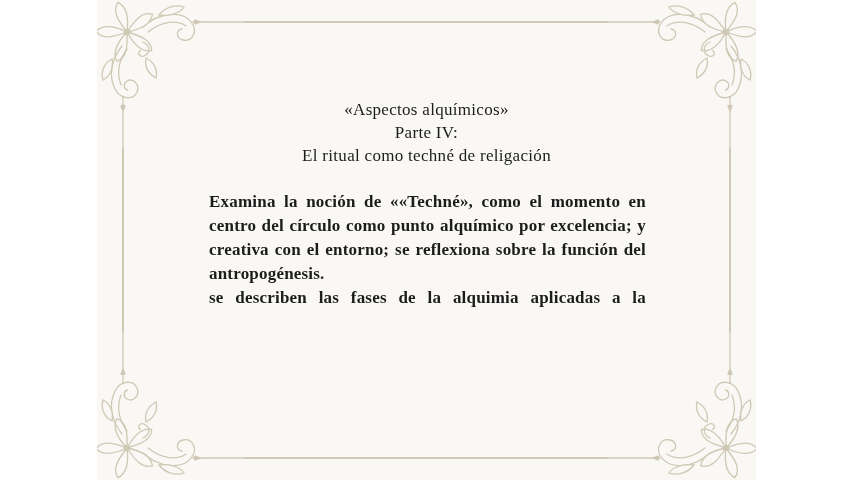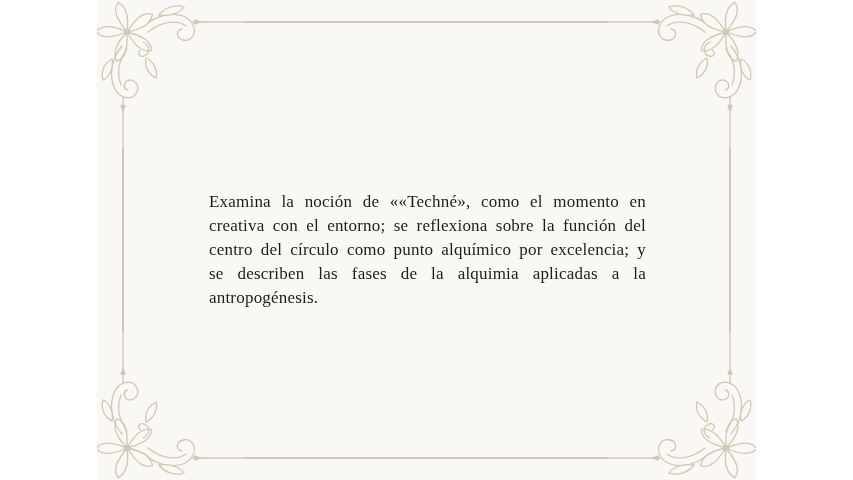--- a/index.html
+++ b/index.html
@@ -34,20 +34,21 @@
     font-size:17px;line-height:23px;letter-spacing:.3px;
   }
   .body-block{
     position:absolute;left:112px;top:190px;width:437px;
     color:#1c1c1c;font-size:17px;line-height:24px;letter-spacing:.2px;
   }
   .body-line{
     text-align:justify;
     text-align-last:justify;
     white-space:nowrap;
+    font-weight:bold;
   }
   .body-line.last{text-align-last:left;}
   .hidden-defs{position:absolute;width:0;height:0;overflow:hidden;}
 </style>
 </head>
 <body>
 
 <svg class="hidden-defs" xmlns="http://www.w3.org/2000/svg" aria-hidden="true">
   <symbol id="corner-ornament" viewBox="0 0 150 150">
     <g fill="none" stroke="#cfc8b4" stroke-width="1.3" stroke-linecap="round">
@@ -99,23 +100,28 @@
     <svg class="corner corner-tr">
         <use href="#corner-ornament"></use>
       </svg>
     <svg class="corner corner-bl">
         <use href="#corner-ornament"></use>
       </svg>
     <svg class="corner corner-br">
         <use href="#corner-ornament"></use>
       </svg>
 
+    <div class="title-block">
+      <div>«Aspectos alquímicos»</div>
+      <div>Parte IV:</div>
+      <div>El ritual como techné de religación</div>
+    </div>
 
     <div class="body-block">
       <div class="body-line">Examina la noción de ««Techné», como el momento en</div>
+      <div class="body-line">centro del círculo como punto alquímico por excelencia; y</div>
       <div class="body-line">creativa con el entorno; se reflexiona sobre la función del</div>
-      <div class="body-line">centro del círculo como punto alquímico por excelencia; y</div>
+      <div class="body-line last">antropogénesis.</div>
       <div class="body-line">se describen las fases de la alquimia aplicadas a la</div>
-      <div class="body-line last">antropogénesis.</div>
     </div>
 
   </div>
 </div>
 
 </body></html>

